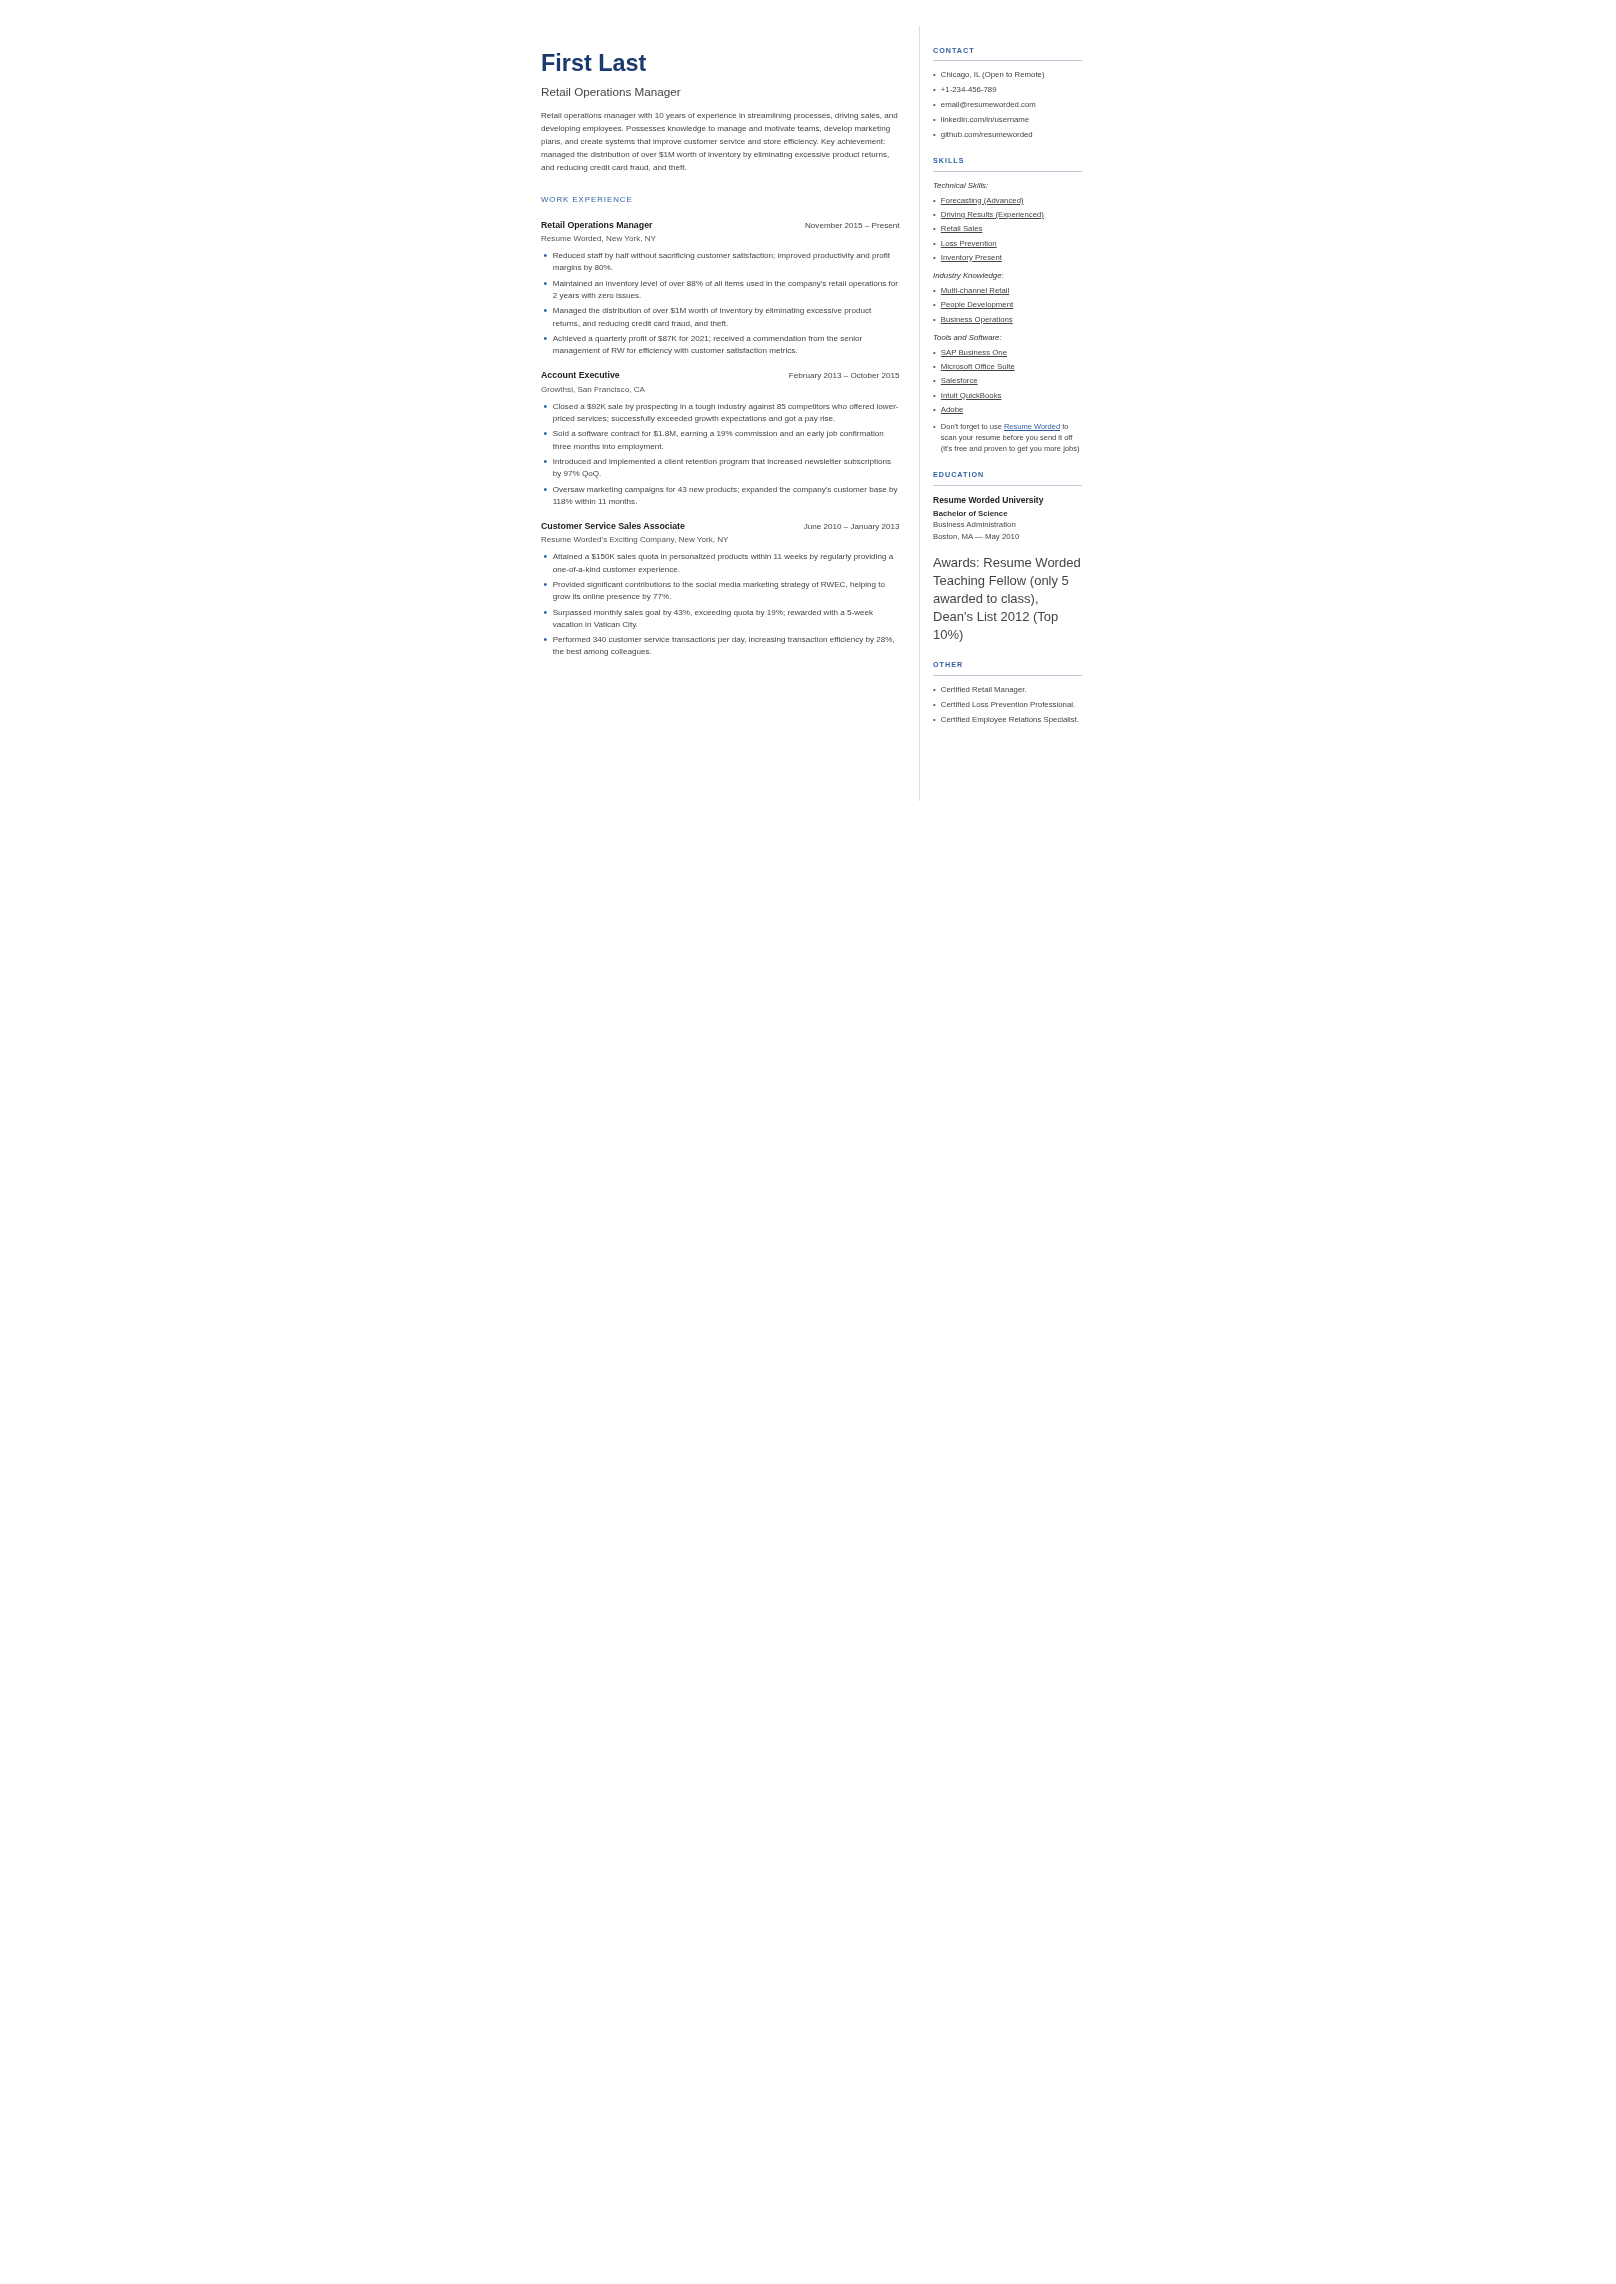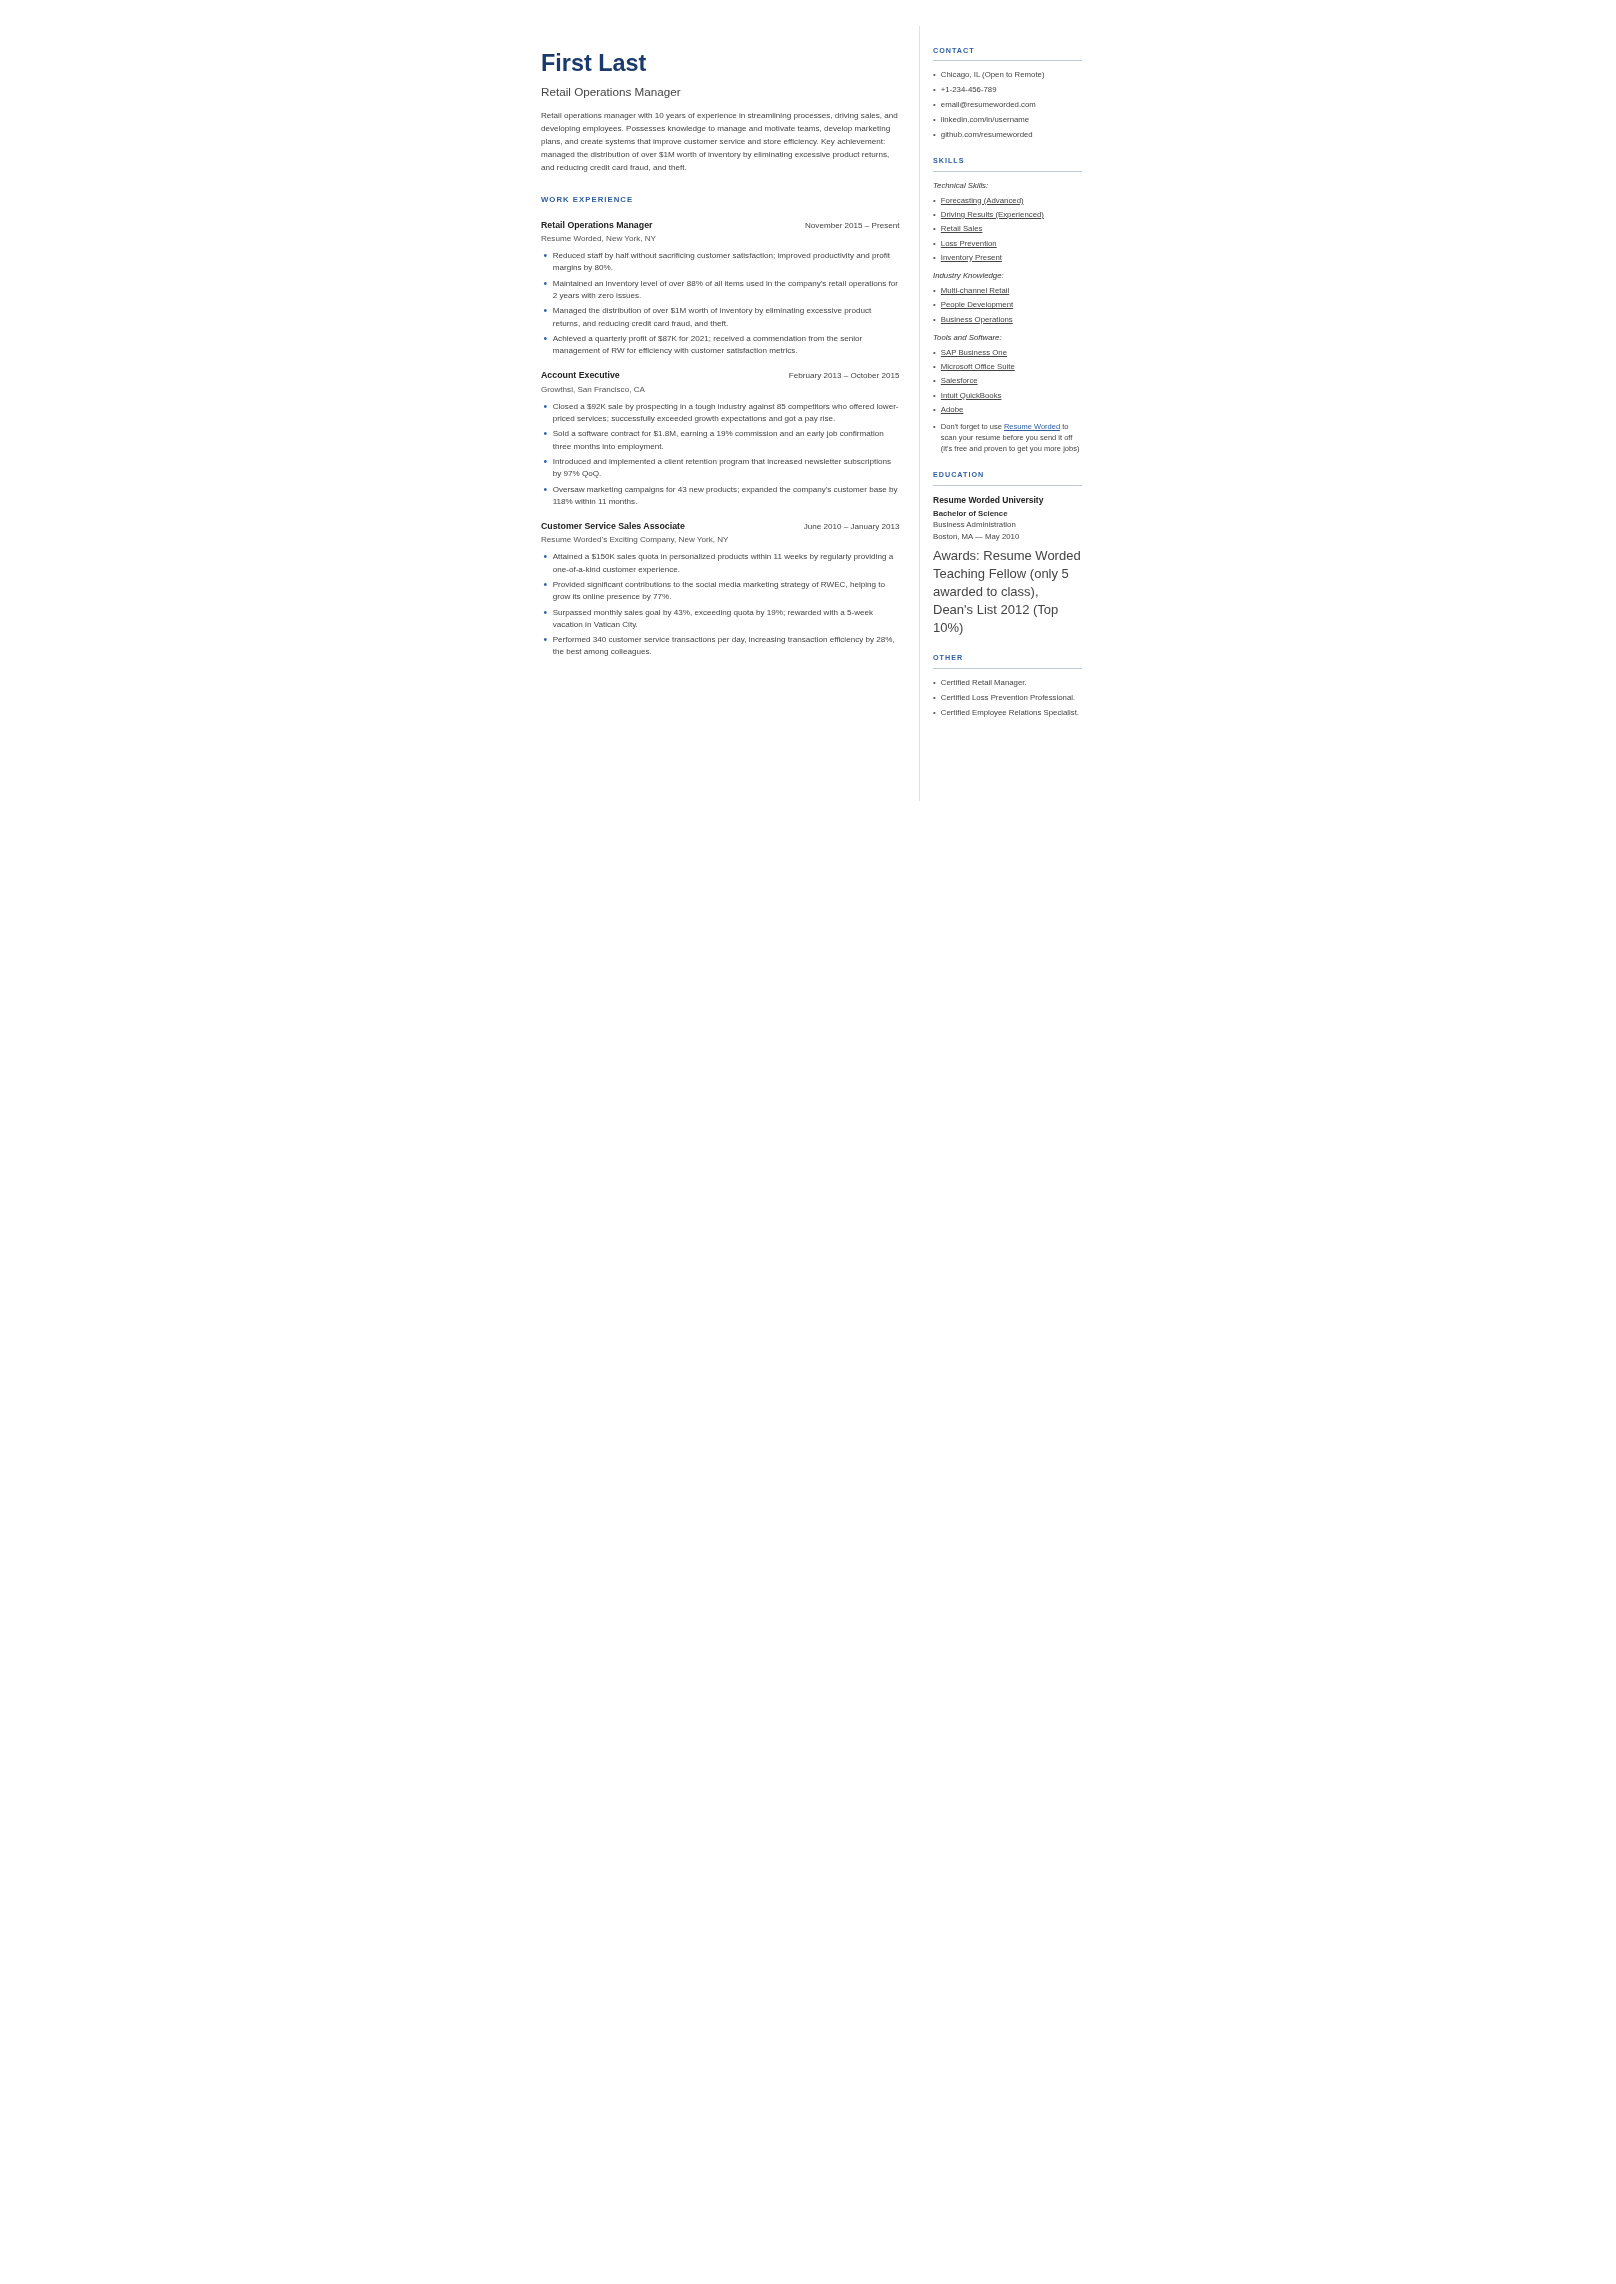--- a/index.html
+++ b/index.html
@@ -36,21 +36,21 @@
       margin-bottom: 9px;
     }
     .summary {
       font-size: 8.1px;
       color: #444;
       line-height: 1.6;
       margin-bottom: 19.5px;
     }
     .section-title {
       font-size: 7.8px;
-      font-weight: 700;
+      font-weight: 400;
       color: #2e5fa3;
       letter-spacing: 1px;
       text-transform: uppercase;
       margin-bottom: 9px;
       padding-bottom: 3.9px;
     }
     .work-experience { margin-bottom: 6.5px; }
     .job-header {
       display: flex;
       justify-content: space-between;
@@ -185,21 +185,21 @@
       font-size: 7.8px;
       color: #333;
     }
     .edu-field {
       font-size: 7.8px;
       color: #444;
     }
     .edu-location {
       font-size: 7.8px;
       color: #444;
-      margin-bottom: 4px;
+      margin-bottom: 11px;
     }
     .edu-awards {
       font-size: 13px;
       color: #444;
       line-height: 1.4;
     }
     .other-list {
       list-style: none;
       padding: 0;
     }

